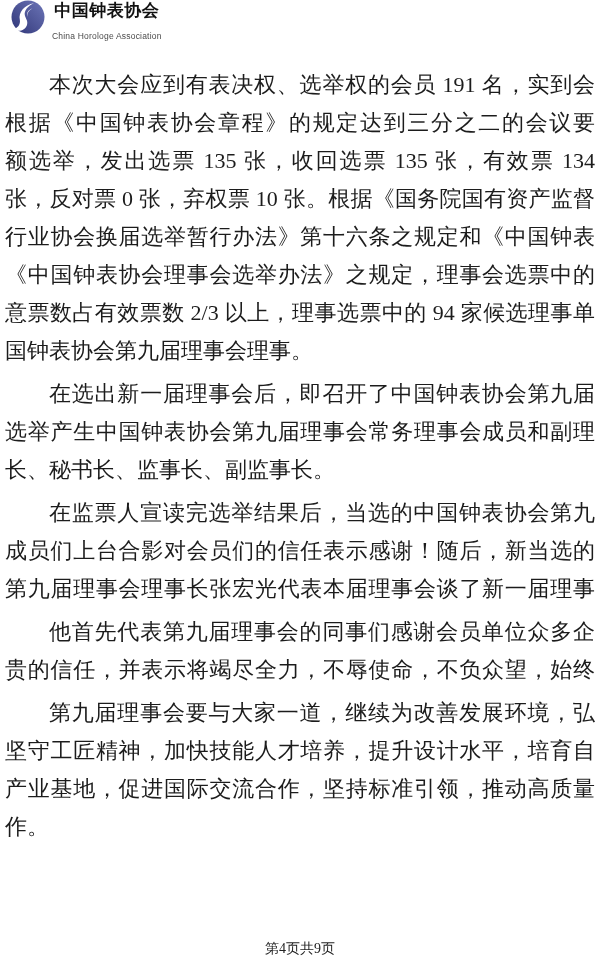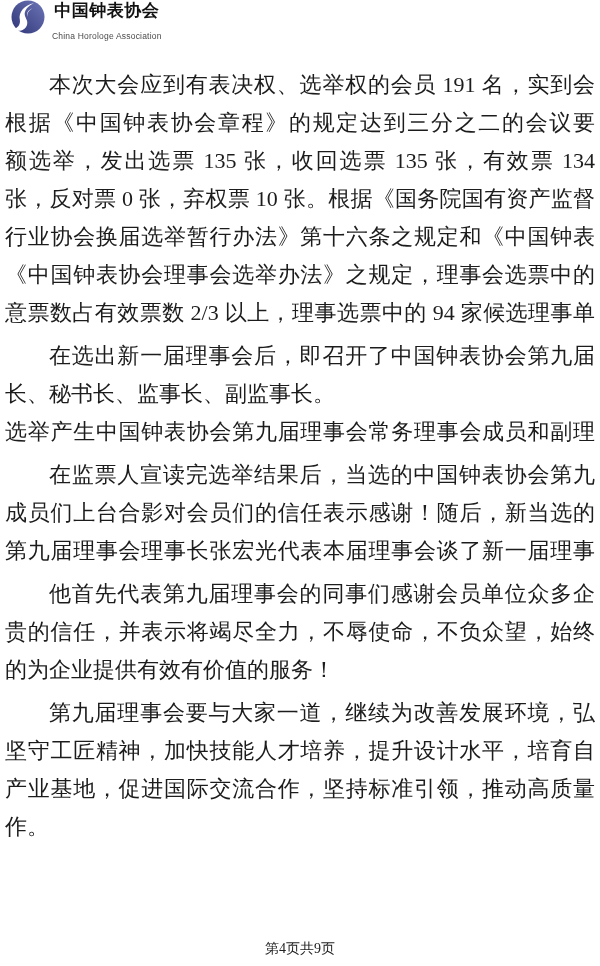--- a/index.html
+++ b/index.html
@@ -128,35 +128,35 @@
 
   <div class="body-text">
       <div class="para">
         <div class="line first">本次大会应到有表决权、选举权的会员 191 名，实到会员 135 名，</div>
         <div class="line">根据《中国钟表协会章程》的规定达到三分之二的会议要求。大会采取等</div>
         <div class="line">额选举，发出选票 135 张，收回选票 135 张，有效票 134 张，同意票 124</div>
         <div class="line">张，反对票 0 张，弃权票 10 张。根据《国务院国有资产监督管理委员会</div>
         <div class="line">行业协会换届选举暂行办法》第十六条之规定和《中国钟表协会章程》及</div>
         <div class="line">《中国钟表协会理事会选举办法》之规定，理事会选票中的候选名单，同</div>
         <div class="line">意票数占有效票数 2/3 以上，理事选票中的 94 家候选理事单位当选为中</div>
+        <div class="line last">国钟表协会第九届理事会理事。</div>
       </div>
       <div class="para">
         <div class="line first">在选出新一届理事会后，即召开了中国钟表协会第九届一次理事会，</div>
+        <div class="line">选举产生中国钟表协会第九届理事会常务理事会成员和副理事长、理事</div>
         <div class="line last">长、秘书长、监事长、副监事长。</div>
-        <div class="line">选举产生中国钟表协会第九届理事会常务理事会成员和副理事长、理事</div>
       </div>
       <div class="para">
         <div class="line first">在监票人宣读完选举结果后，当选的中国钟表协会第九届理事会领导</div>
         <div class="line">成员们上台合影对会员们的信任表示感谢！随后，新当选的中国钟表协会</div>
         <div class="line last">第九届理事会理事长张宏光代表本届理事会谈了新一届理事会工作设想：</div>
       </div>
       <div class="para">
         <div class="line first">他首先代表第九届理事会的同事们感谢会员单位众多企业家的这份珍</div>
         <div class="line">贵的信任，并表示将竭尽全力，不辱使命，不负众望，始终坚持满腔热情</div>
-        <div class="line last">的为企业提供有效有价值的服务！</div>
       </div>
       <div class="para">
         <div class="line first">第九届理事会要与大家一道，继续为改善发展环境，弘扬钟表文化，</div>
         <div class="line">坚守工匠精神，加快技能人才培养，提升设计水平，培育自主品牌，共建</div>
         <div class="line">产业基地，促进国际交流合作，坚持标准引领，推动高质量发展而努力工</div>
         <div class="line last">作。</div>
       </div>
     </div>
 
   <div class="footer">

